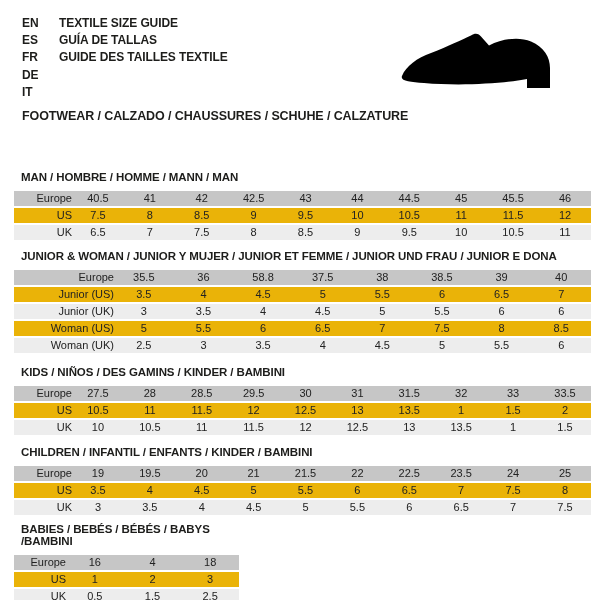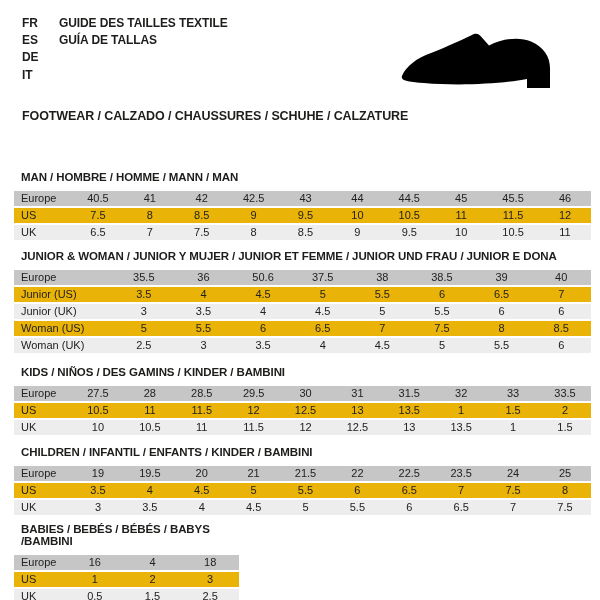--- a/index.html
+++ b/index.html
@@ -44,38 +44,42 @@
     border-spacing: 0 2px;
     table-layout: fixed;
     font-size: 11px;
     color: #222;
   }
   table.size-table td {
     height: 15px; line-height: 15px;
     padding: 0; text-align: center;
     white-space: nowrap; overflow: hidden;
   }
-  table.size-table td.label-cell { text-align: left; padding-left: 7px; margin-left: 11px; }
+  table.size-table td.label-cell { text-align: right; padding-left: 7px; margin-left: 11px; }
   tr.row-header td { background: #c6c6c6; }
   tr.row-shade  td { background: #ededed; }
   tr.row-white  td { background: #eab308; }
 </style>
 </head>
 <body>
 
 <div class="page">
 
   <div class="lang-list">
       <div class="lang-row">
+        <span class="lang-code">EN</span>
+        <span class="lang-label">TEXTILE SIZE GUIDE</span>
+      </div>
+      <div class="lang-row">
+        <span class="lang-code">ES</span>
+        <span class="lang-label">GUÍA DE TALLAS</span>
+      </div>
+      <div class="lang-row">
         <span class="lang-code">FR</span>
         <span class="lang-label">GUIDE DES TAILLES TEXTILE</span>
-      </div>
-      <div class="lang-row">
-        <span class="lang-code">ES</span>
-        <span class="lang-label">GUÍA DE TALLAS</span>
       </div>
       <div class="lang-row">
         <span class="lang-code">DE</span>
       </div>
       <div class="lang-row">
         <span class="lang-code">IT</span>
       </div>
     </div>
 
   <svg class="shoe" viewBox="0 0 182 64" aria-hidden="true">
@@ -158,21 +162,21 @@
           <col>
           <col>
           <col>
           <col>
         </colgroup>
         <tbody>
           <tr class="row-header">
             <td class="label-cell">Europe</td>
             <td>35.5</td>
             <td>36</td>
-            <td>50.6</td>
+            <td>58.8</td>
             <td>37.5</td>
             <td>38</td>
             <td>38.5</td>
             <td>39</td>
             <td>40</td>
           </tr>
           <tr class="row-white">
             <td class="label-cell">Junior (US)</td>
             <td>3.5</td>
             <td>4</td>

